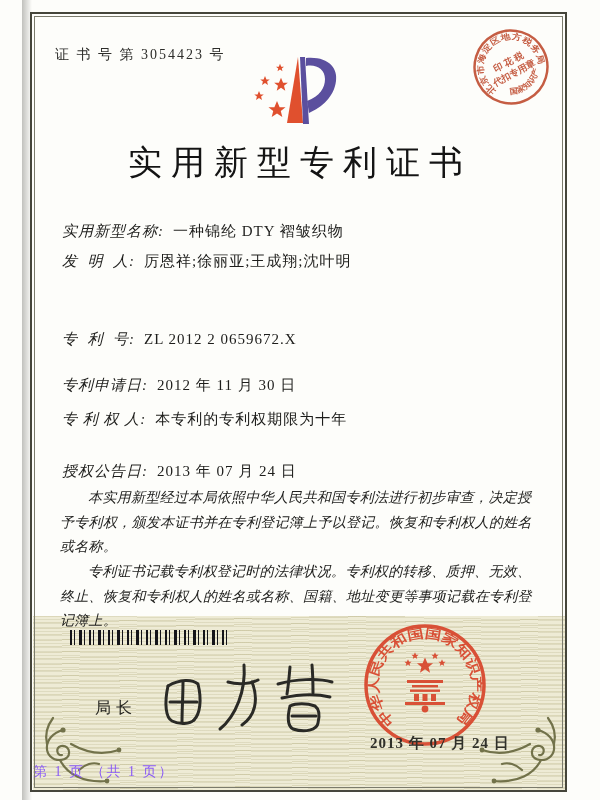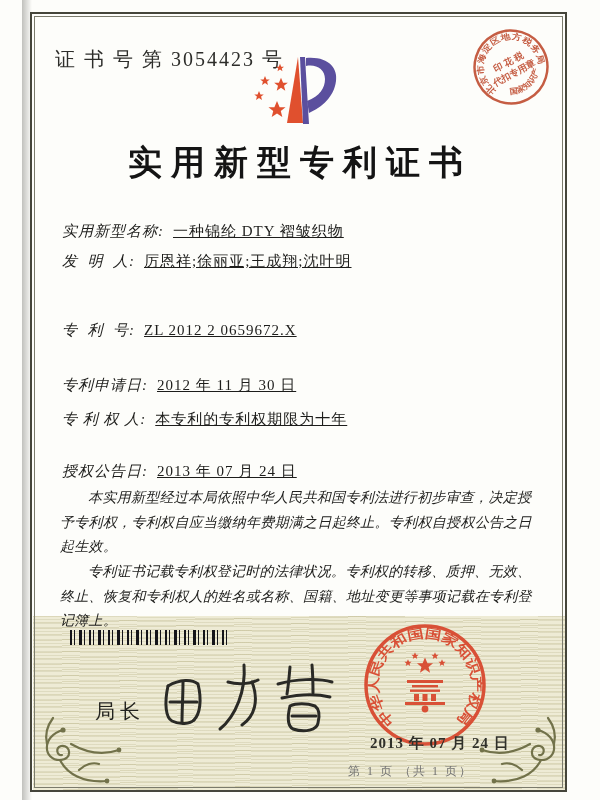--- a/index.html
+++ b/index.html
@@ -10,44 +10,44 @@
   .paper{position:absolute;inset:0;background:#fdfdfa;z-index:0;}
   .pattern{position:absolute;left:33px;top:616px;width:534px;height:176px;z-index:1;
        background:
          repeating-linear-gradient(179deg, rgba(170,163,110,0.28) 0 1px, rgba(0,0,0,0) 1px 6px),
          repeating-linear-gradient(181deg, rgba(150,145,95,0.18) 0 1px, rgba(0,0,0,0) 1px 4px),
          #eeebd5;}
   .frame{position:absolute;left:30px;top:12px;width:537px;height:780px;
        border:2px solid #45453a;z-index:4;pointer-events:none;box-sizing:border-box;}
   .frame-inner{position:absolute;inset:2px;border:1px solid #7b7b6c;}
   .content{position:absolute;inset:0;z-index:3;}
-  .cert-no{position:absolute;left:55px;top:46px;font-size:20px;letter-spacing:2px;color:#2d2d2a;}
+  .cert-no{position:absolute;left:55px;top:46px;font-size:14px;letter-spacing:2px;color:#2d2d2a;}
   .logo{position:absolute;left:246px;top:54px;}
   .tax-stamp{position:absolute;left:471px;top:27px;opacity:.9;}
   .title{position:absolute;left:0;top:140px;width:100%;text-align:center;
-       font-size:34px;font-weight:bold;letter-spacing:9px;color:#141414;}
+       font-size:34px;font-weight:normal;letter-spacing:9px;color:#141414;}
   .fields{position:absolute;left:62px;top:222px;width:470px;}
   .field{position:absolute;left:0;font-size:15px;color:#1d1d1b;white-space:pre;letter-spacing:1px;}
   .field .lab{display:inline-block;font-style:italic;}
-  .field .val{margin-left:9px;text-decoration:underline;}
-  .f0{top:0px}.f1{top:30px}.f2{top:99px}.f3{top:154px}.f4{top:188px}.f5{top:240px}
+  .field .val{margin-left:9px;}
+  .f0{top:0px}.f1{top:30px}.f2{top:108px}.f3{top:154px}.f4{top:188px}.f5{top:240px}
   .paras{position:absolute;left:60px;top:486px;width:482px;font-size:14px;line-height:1.76;
        font-style:italic;color:#21211f;letter-spacing:.3px;}
   .paras p{margin:0;text-indent:2em;}
   .barcode{position:absolute;left:70px;top:630px;width:158px;height:15px;
        background:repeating-linear-gradient(90deg,#15151a 0 2px,rgba(0,0,0,0) 2px 4px,
         #15151a 4px 5px,rgba(0,0,0,0) 5px 9px,#15151a 9px 12px,rgba(0,0,0,0) 12px 14px,
         #15151a 14px 15px,rgba(0,0,0,0) 15px 19px);}
-  .director{position:absolute;left:95px;top:698px;font-size:20px;letter-spacing:5px;color:#23231f;}
+  .director{position:absolute;left:95px;top:698px;font-size:16px;letter-spacing:5px;color:#23231f;}
   .signature{position:absolute;left:140px;top:648px;}
   .seal{position:absolute;left:360px;top:620px;opacity:.92;}
   .seal-date{position:absolute;left:370px;top:734px;font-size:15px;font-weight:bold;
        color:#30302a;letter-spacing:1px;}
-  .footer{position:absolute;left:33px;top:763px;width:440px;text-align:right;
-       font-size:12px;letter-spacing:2px;color:#737373;}
+  .footer{position:absolute;left:33px;top:763px;width:440px;text-align:left;
+       font-size:14px;letter-spacing:2px;color:#8b5cf6;}
   .flourish{position:absolute;z-index:2;}
   .fl-left{left:33px;top:678px;}
   .fl-right{left:462px;top:678px;transform:scaleX(-1);}
 </style>
 </head>
 <body>
 
 <div class="paper"></div>
 <div class="shadow-left"></div>
 <div class="pattern"></div>
@@ -123,21 +123,21 @@
   <div class="fields">
     <div class="field f0"><span class="lab">实用新型名称:</span><span class="val">一种锦纶 DTY 褶皱织物</span></div>
     <div class="field f1"><span class="lab">发  明  人:</span><span class="val">厉恩祥;徐丽亚;王成翔;沈叶明</span></div>
     <div class="field f2"><span class="lab">专  利  号:</span><span class="val">ZL 2012 2 0659672.X</span></div>
     <div class="field f3"><span class="lab">专利申请日:</span><span class="val">2012 年 11 月 30 日</span></div>
     <div class="field f4"><span class="lab">专 利 权 人:</span><span class="val">本专利的专利权期限为十年</span></div>
     <div class="field f5"><span class="lab">授权公告日:</span><span class="val">2013 年 07 月 24 日</span></div>
   </div>
 
   <div class="paras">
-    <p>本实用新型经过本局依照中华人民共和国专利法进行初步审查，决定授予专利权，专利权自应当缴纳年费期满之日起终止。专利权自授权公告之日起生效。</p>
+    <p>本实用新型经过本局依照中华人民共和国专利法进行初步审查，决定授予专利权，颁发本证书并在专利登记簿上予以登记。恢复和专利权人的姓名或名称。</p>
     <p>专利证书记载专利权登记时的法律状况。专利权的转移、质押、无效、终止、恢复和专利权人的姓名或名称、国籍、地址变更等事项记载在专利登记簿上。</p>
   </div>
 
   <div class="barcode"></div>
 
   <div class="director">局长</div>
 
   <svg class="signature" width="210" height="95" viewBox="0 0 210 95">
     <g fill="none" stroke="#2a2a26" stroke-width="3" stroke-linecap="round">
       <path d="M 28,38 C 24,56 26,70 32,73 C 40,77 50,76 54,72"></path>

